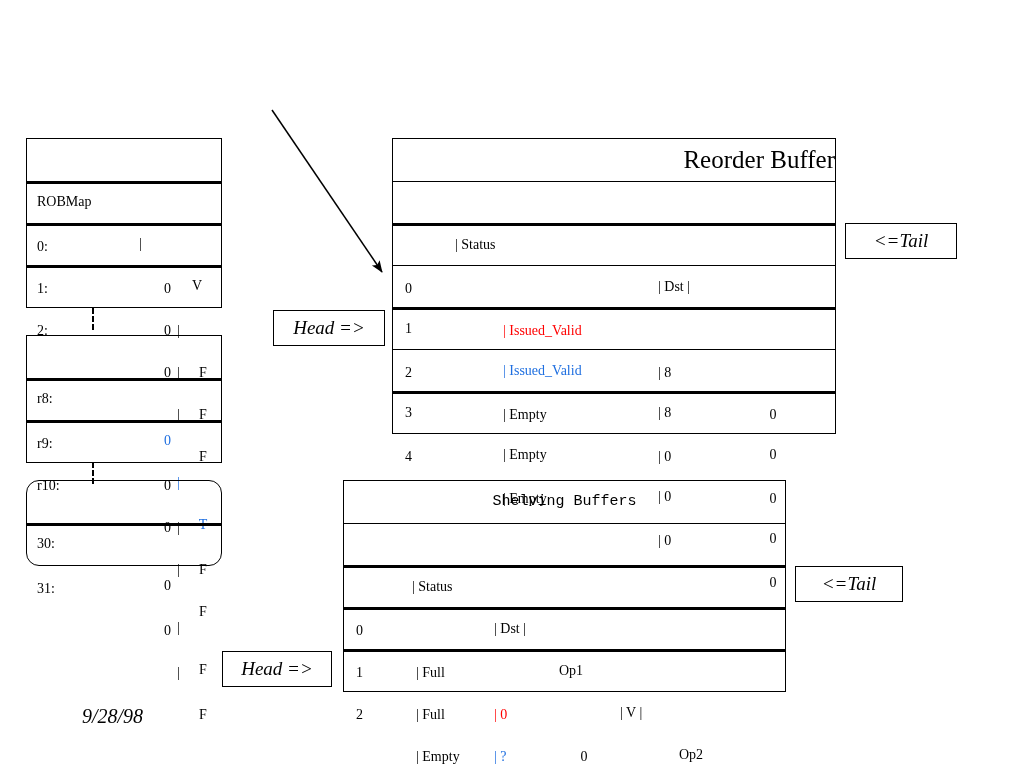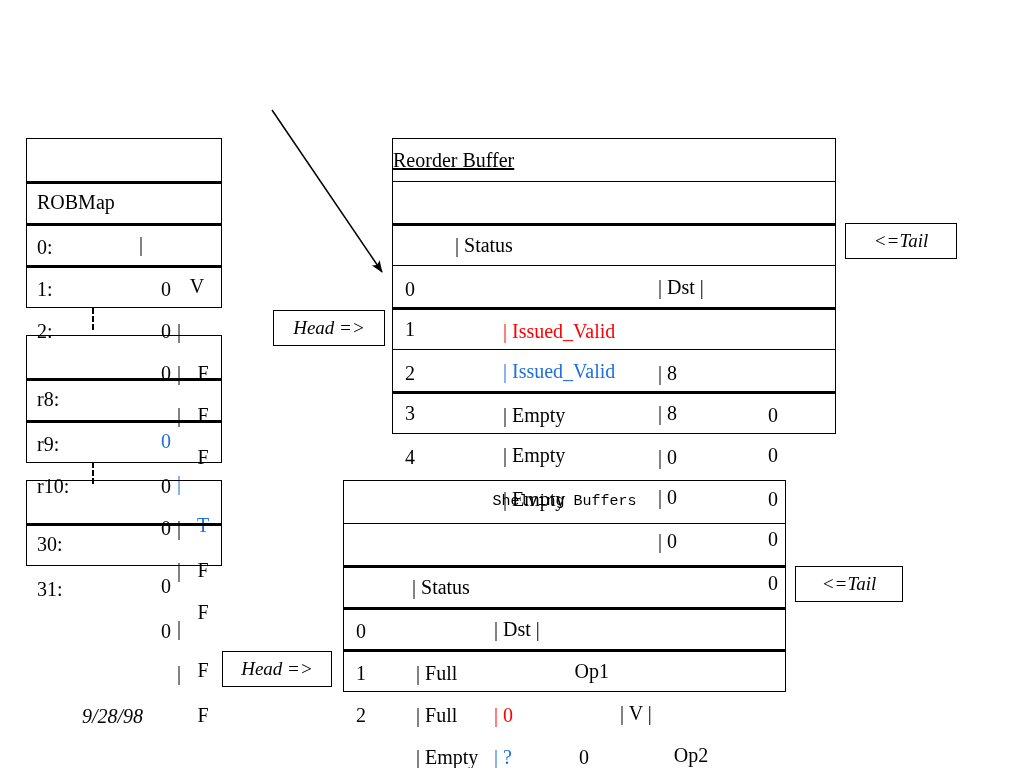--- a/index.html
+++ b/index.html
@@ -19,21 +19,21 @@
     font-size:34px; line-height:44px; font-family:"Liberation Serif", serif;
     color:#000; white-space:pre;
   }
   .title .red-ital { color:#ff0000; font-style:italic; }
 
   
   .tbl { position:absolute; border:1.6px solid #000; box-sizing:border-box; }
   .trow {
     box-sizing:border-box;
     position:relative;
-    font-size:20px;
+    font-size:14px;
     font-family:"Liberation Serif", serif;
     white-space:pre;
     display:block;
   }
   .trow.sep-thin  { border-top:1.6px solid #000;font-family:Liberation Serif, serif; }
   .trow.sep-thick { border-top:3px solid #000; }
 
   
   .robmap-blk { position:absolute; left:26px; width:196px; border:1.6px solid #000; box-sizing:border-box; }
   .robmap-blk .trow { height:42px; line-height:42px; }
@@ -48,21 +48,21 @@
   .red  { color:#ff0000; }
 
   
   .dashes {
     position:absolute; width:0; border-left:2px dashed #000; height:22px;
   }
 
   
   #rob-table { left:392px; top:138px; width:444px; }
   #rob-table .trow { height:42px; line-height:42px; }
-  #rob-table .title-row { text-align:left; font-size:20px;text-decoration:underline; }
+  #rob-table .title-row { text-align:right; font-size:25px; }
   .rob-idx   { position:absolute; left:12px; }
   .rob-stat  { position:absolute; left:62px;margin-left:48px; }
   .rob-dst   { position:absolute; left:265px; }
   .rob-val   { position:absolute; left:330px; width:100px; text-align:center; }
   .rob-hdr-stat { position:absolute; left:62px; }
   .rob-hdr-dst  { position:absolute; left:265px; }
   .rob-hdr-val  { position:absolute; left:330px; width:100px; text-align:center; }
 
   
   #shelf-table { left:343px; top:480px; width:443px; }
@@ -142,21 +142,21 @@
     <div class="trow sep-thick">
       <span class="rm-name">r10:</span>
       <span class="rm-val">0</span>
       <span class="rm-pipe">|</span>
       <span class="rm-v">F</span>
     </div>
   </div>
 
   <div class="dashes" style="left:92px; top:462px;"></div>
 
-  <div class="robmap-blk" id="rm-g3" style="top:480px;">
+  <div class="robmap-blk" id="rm-g3" style="top:480px;border-radius:13px;">
     <div class="trow">
       <span class="rm-name">30:</span>
       <span class="rm-val">0</span>
       <span class="rm-pipe">|</span>
       <span class="rm-v">F</span>
     </div>
     <div class="trow sep-thick">
       <span class="rm-name">31:</span>
       <span class="rm-val">0</span>
       <span class="rm-pipe">|</span>
@@ -206,21 +206,21 @@
 
   <div class="callout" style="left:273px; top:310px; width:112px; height:36px;">Head =&gt;</div>
   <div class="callout" style="left:845px; top:223px; width:112px; height:36px;">&lt;=Tail</div>
 
   <div class="tbl" id="shelf-table">
     <div class="trow title-row">Shelving Buffers</div>
 
     <div class="trow sep-thin">
       <span class="sh-hdr" style="left:68px;">| Status</span>
       <span class="sh-hdr" style="left:150px;">| Dst |</span>
-      <span class="sh-hdr" style="left:215px; width:50px; text-align:right;">Op1</span>
+      <span class="sh-hdr" style="left:215px; width:50px; text-align:left;">Op1</span>
       <span class="sh-hdr" style="left:276px;">| V |</span>
       <span class="sh-hdr" style="left:322px; width:50px; text-align:center;">Op2</span>
       
     </div>
 
     <div class="trow sep-thick">
       <span class="sh-idx">0</span>
       <span class="sh-stat">| Full</span>
       <span class="sh-dst red">| 0</span>
       <span class="sh-op1">0</span>

